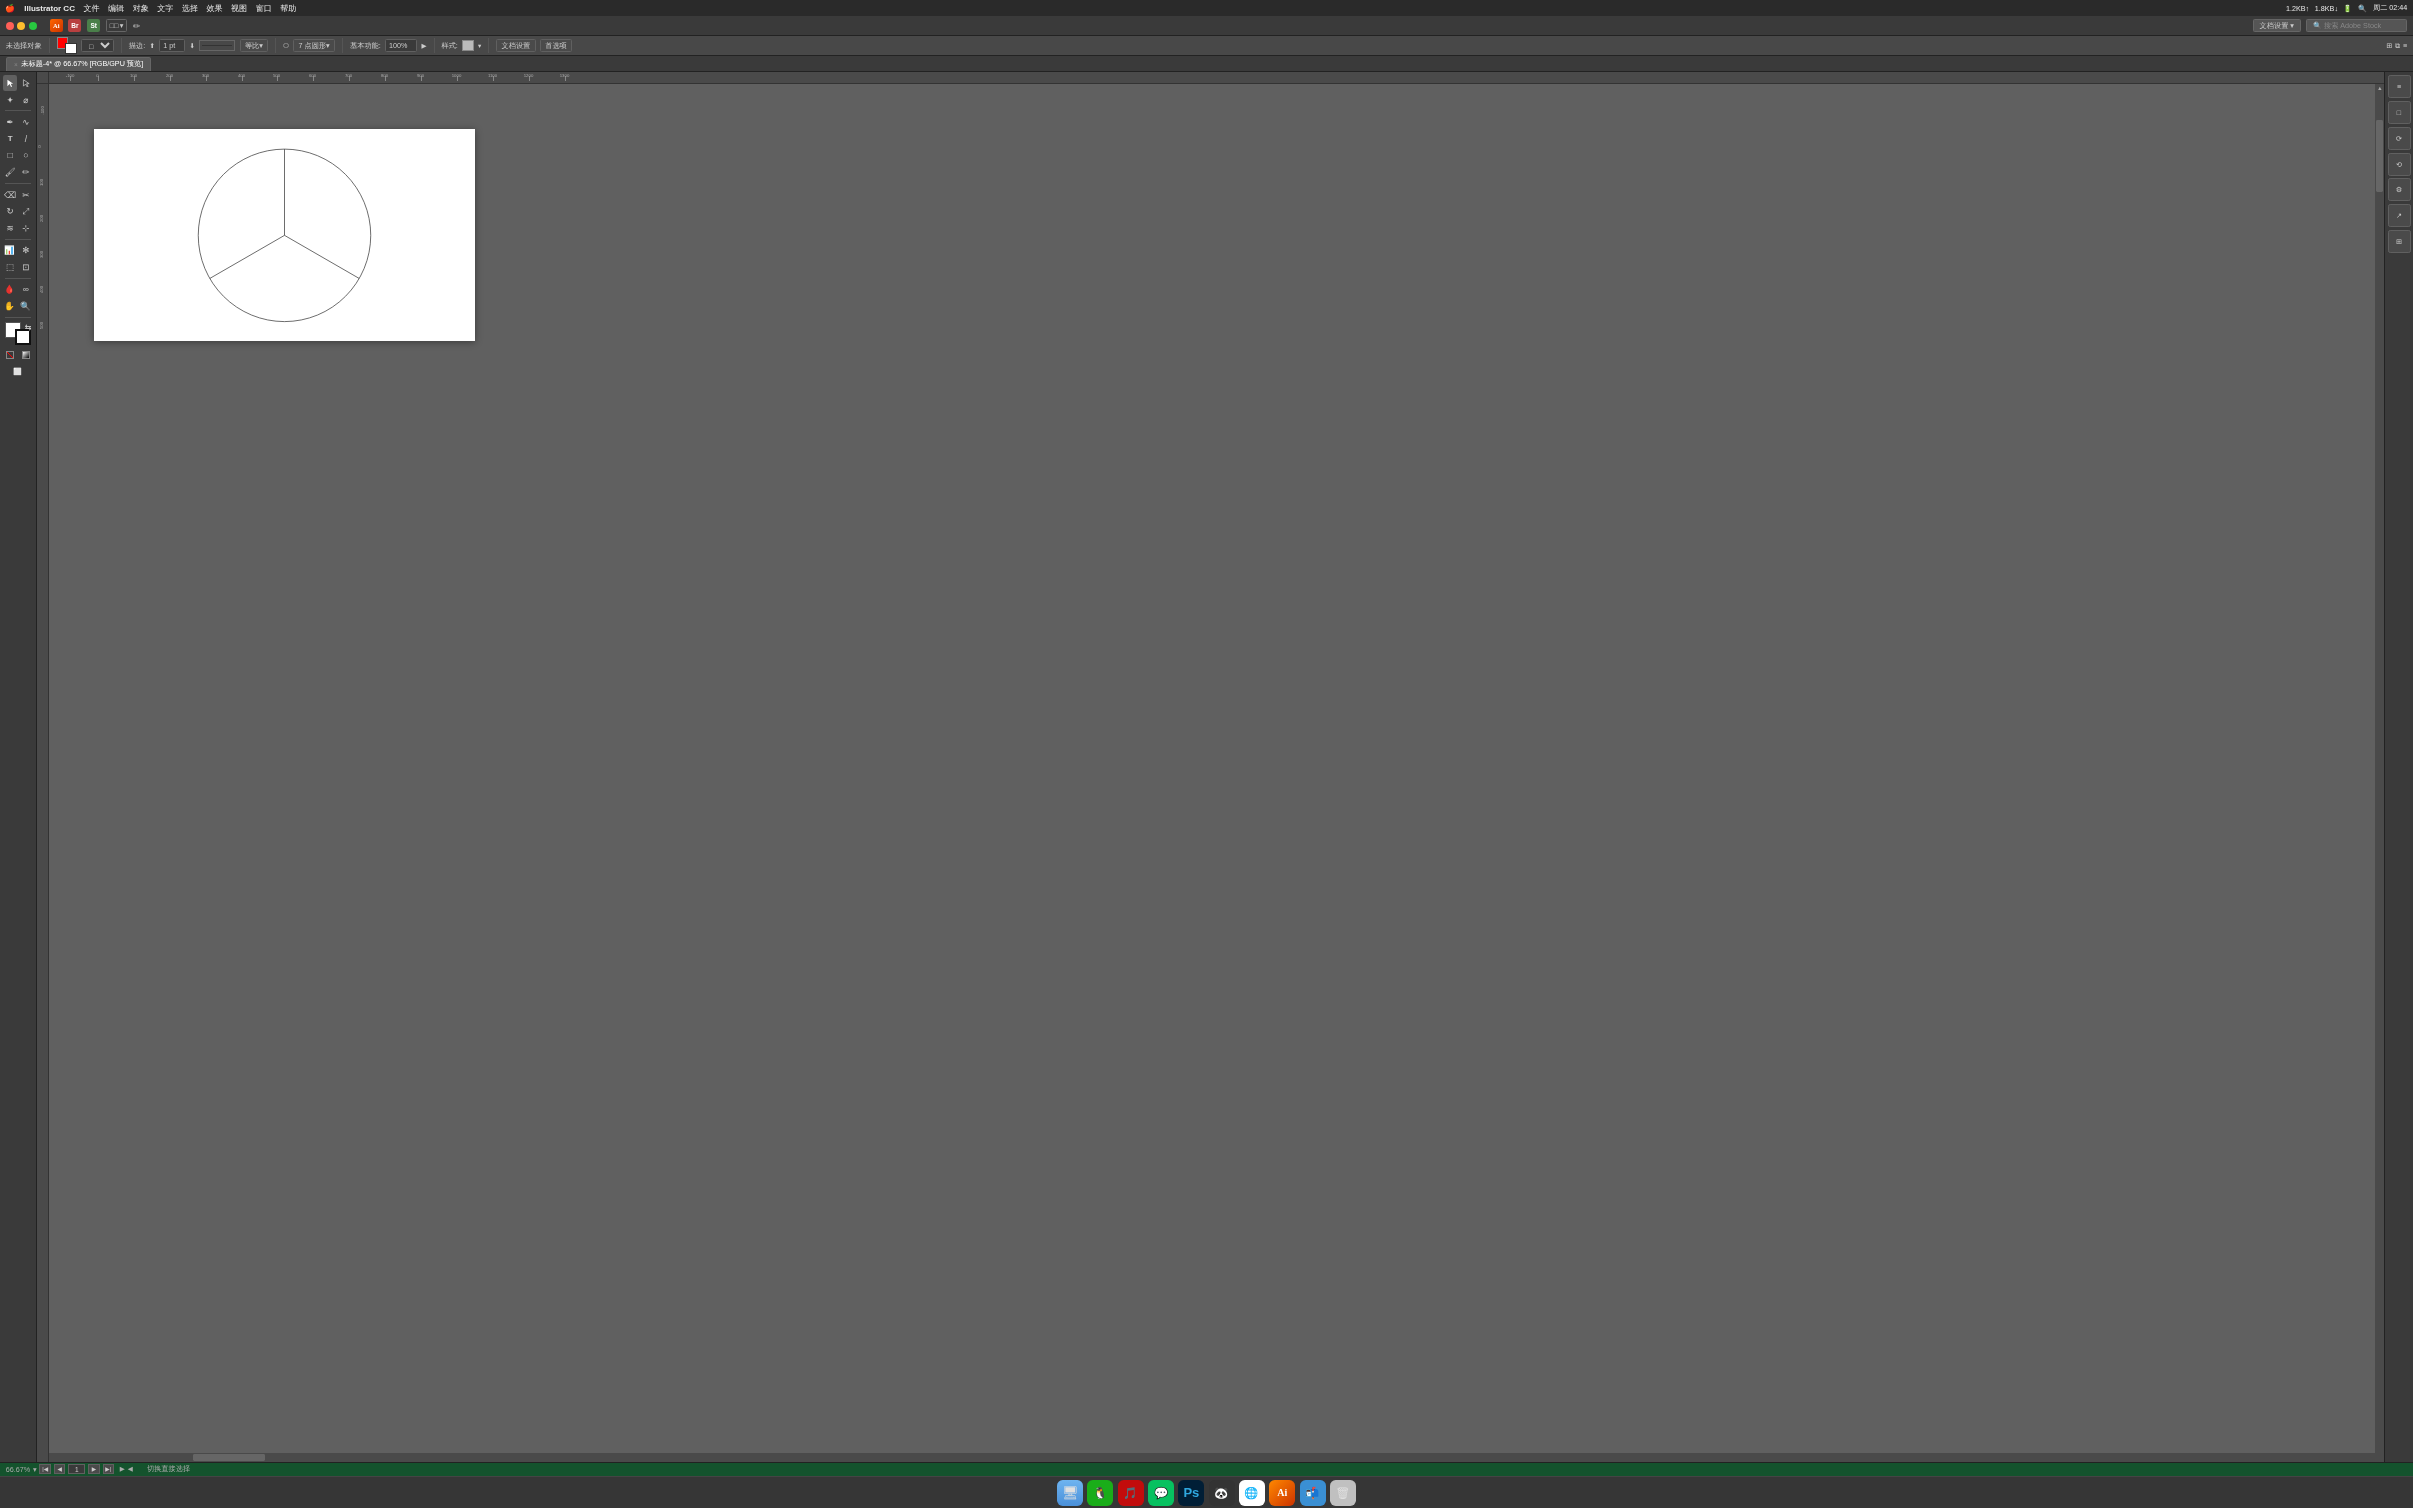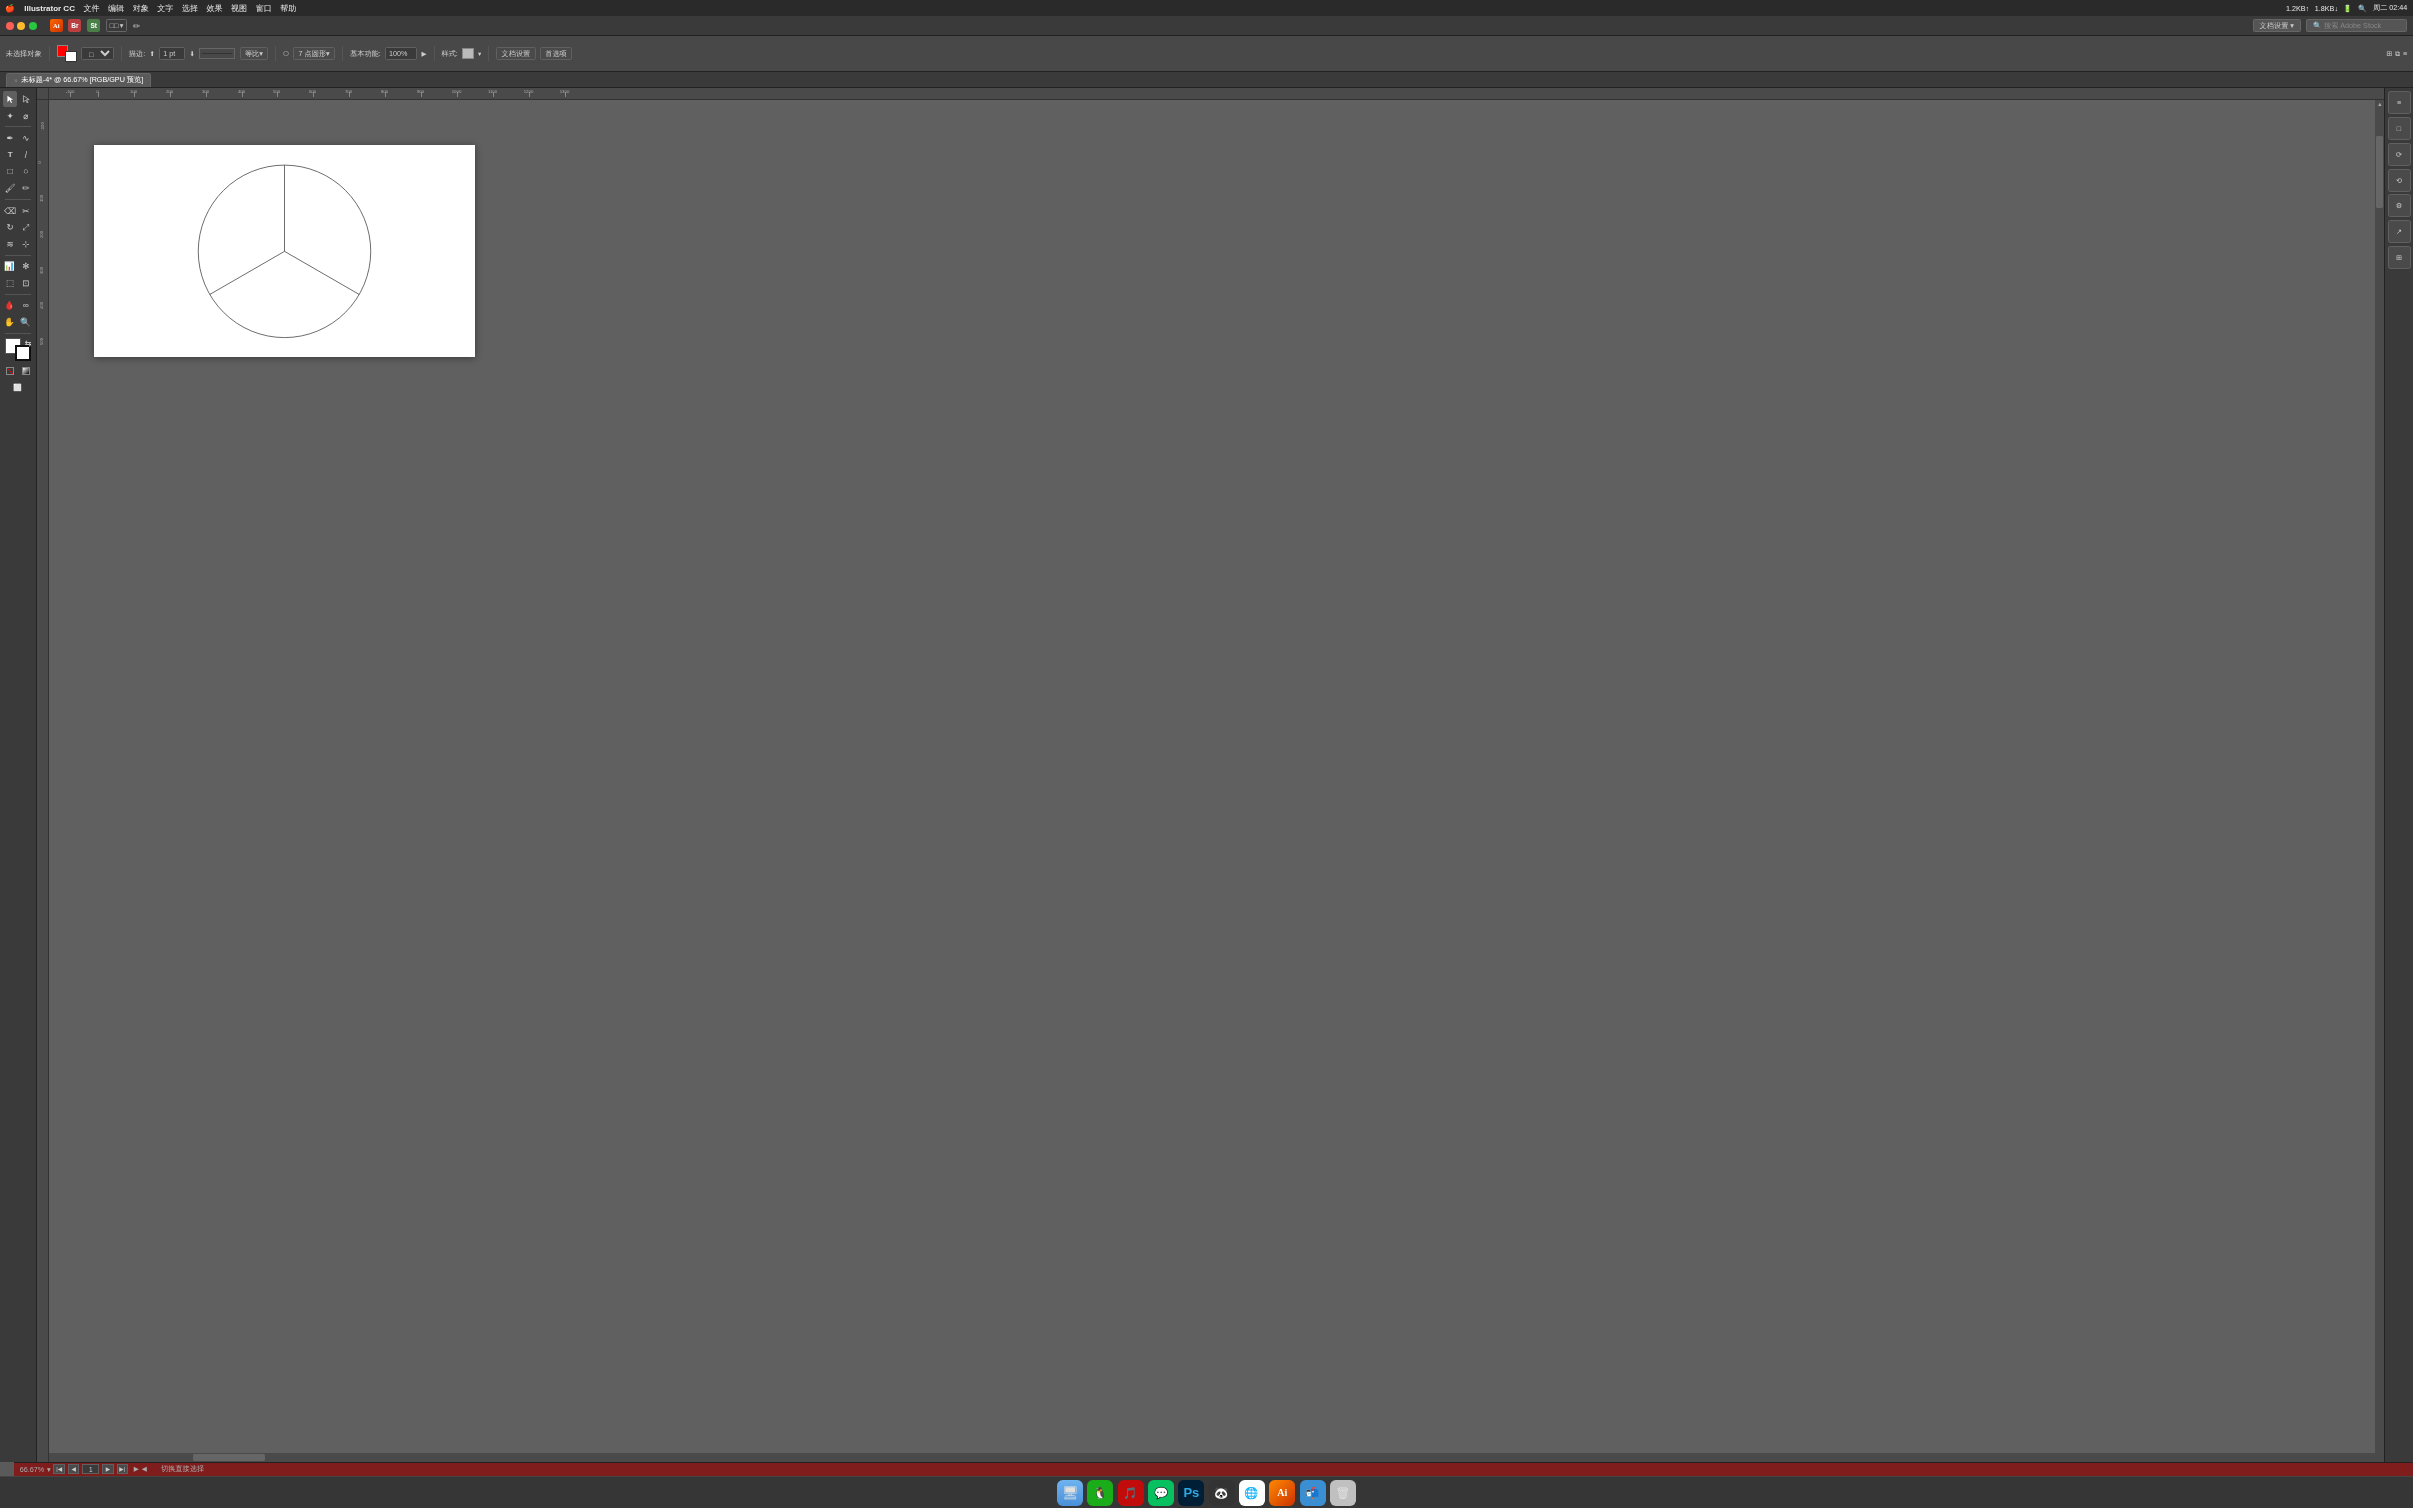--- a/index.html
+++ b/index.html
@@ -75,21 +75,21 @@
     .tl-green { background: #28c840; }
     .toolbar-divider {
       width: 0.7px;
       height: 14.4px;
       background: #555;
       margin: 0 2.9px;
     }
 
     
     .controlbar {
-      height: 36px;
+      height: 20px;
       background: #484848;
       display: flex;
       align-items: center;
       padding: 0 5.7px;
       gap: 4.3px;
       border-bottom: 0.7px solid #222;
       font-size: 7.2px;
       color: #ccc;
     }
     .controlbar-item {
@@ -297,29 +297,28 @@
       right: 0;
       top: 11.5px;
       bottom: 8.6px;
       width: 8.6px;
       background: #4a4a4a;
     }
 
     
     .statusbar {
       height: 14.4px;
-      background: #7f1d1d;
+      background: #14532d;
       border-top: 0.7px solid #222;
       display: flex;
       align-items: center;
       padding: 0 5.7px;
       font-size: 7.2px;
       color: #aaa;
       gap: 5.7px;
-      margin-left: 14px;
     }
     .statusbar-left {
       display: flex;
       align-items: center;
       gap: 2.9px;
     }
     .nav-btn {
       width: 11.5px;
       height: 10px;
       background: #4a4a4a;

